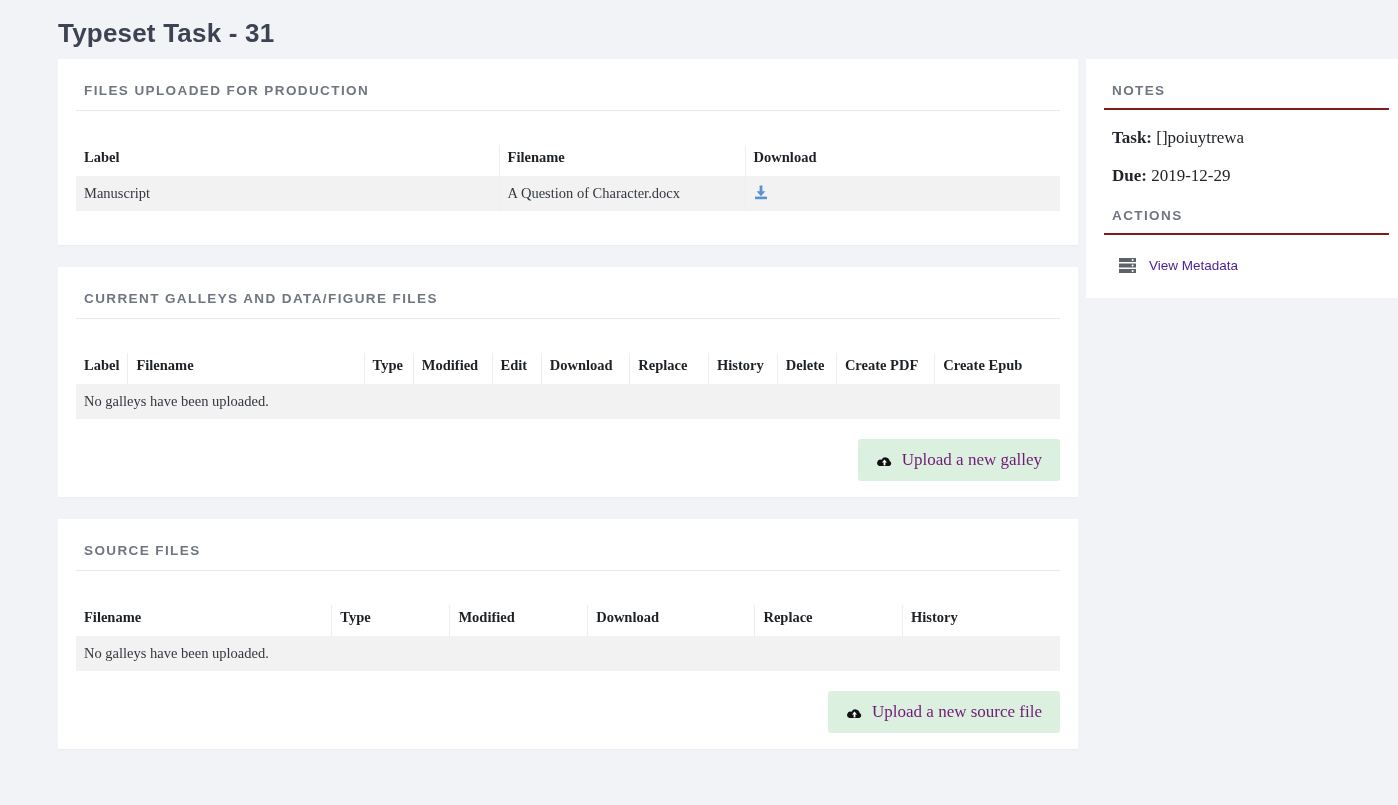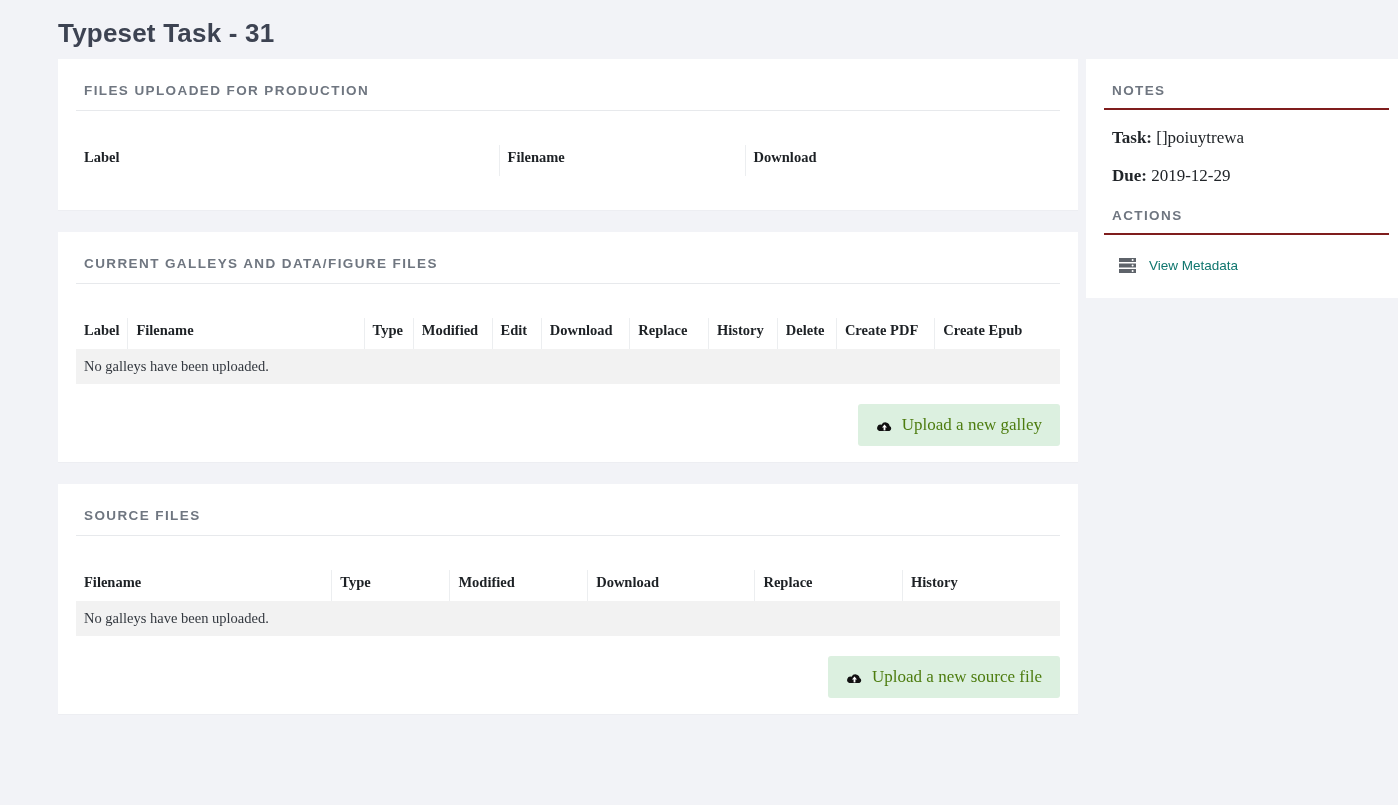--- a/index.html
+++ b/index.html
@@ -78,21 +78,21 @@
     padding: 11px 10px;
     color: #31363c;
   }
 
   .dl-icon { display: inline-block; width: 14px; height: 15px; vertical-align: -2px; }
 
   .btn-row { display: flex; justify-content: flex-end; margin-top: 20px; }
   .btn-upload {
     background: #dcf0e0;
     border: none;
-    color: #4d7c0f;
+    color: #701a75;
     font-family: "Liberation Serif", serif;
     font-size: 17px;
     padding: 11px 18px;
     border-radius: 3px;
     display: inline-flex;
     align-items: center;
     gap: 9px;
     cursor: pointer;
   }
   .cloud-icon { display: inline-block; width: 17px; height: 13px; }
@@ -118,21 +118,21 @@
     margin-top: 22px;
   }
   .action-item {
     display: flex; align-items: center; gap: 12px;
     margin: 22px 0 0 14px;
     cursor: pointer;
   }
   .action-label {
     font-family: "Liberation Sans", sans-serif;
     font-size: 13.5px;
-    color: #0f766e;
+    color: #4c1d95;
   }
   .server-icon { width: 19px; height: 17px; display: inline-block; }
 </style>
 </head>
 <body>
 
 <div class="page">
 
   <div class="page-title">Typeset Task - 31</div>
 
@@ -144,20 +144,33 @@
         <div class="section-title">Files uploaded for production</div>
         <table class="grid">
           <thead>
             <tr>
               <th style="width:43%">Label</th>
               <th style="width:25%">Filename</th>
               <th>Download</th>
             </tr>
           </thead>
           <tbody>
+            <tr class="striped">
+              <td>Manuscript</td>
+              <td>A Question of Character.docx</td>
+              <td>
+                <span class="dl-icon">
+                  <svg viewBox="0 0 14 15" width="14" height="15" xmlns="http://www.w3.org/2000/svg">
+                    <rect x="5.6" y="0.5" width="2.8" height="7" fill="#5c8fd6"></rect>
+                    <path d="M2.6 6.3 L7 11.2 L11.4 6.3 Z" fill="#5c8fd6"></path>
+                    <rect x="1" y="11.6" width="12" height="2.6" fill="#5c8fd6"></rect>
+                  </svg>
+                </span>
+              </td>
+            </tr>
           </tbody>
         </table>
         <div style="height:18px"></div>
       </div>
 
       <div class="card">
         <div class="section-title">Current Galleys and Data/Figure Files</div>
         <table class="grid">
           <thead>
             <tr>

